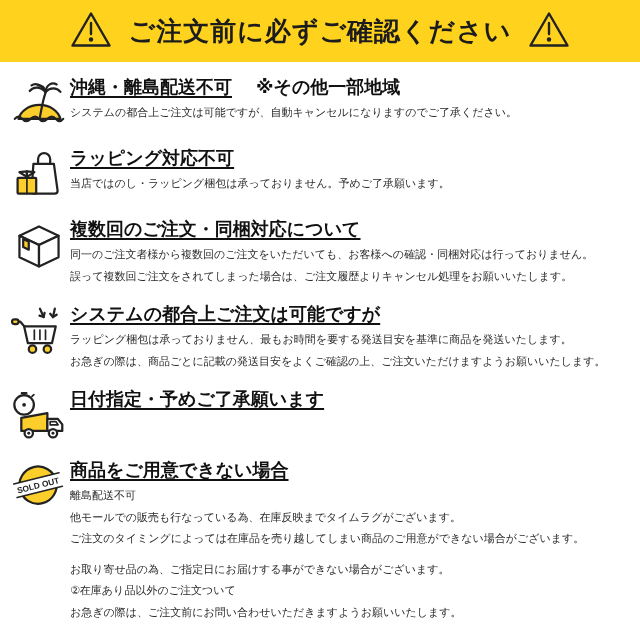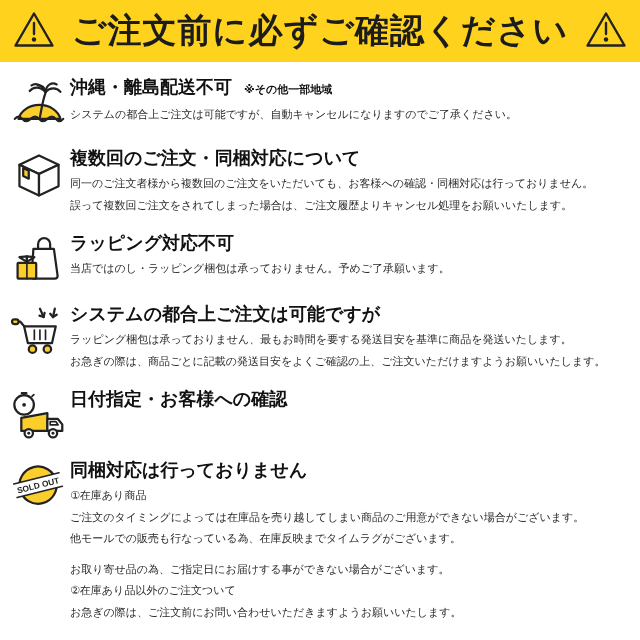--- a/index.html
+++ b/index.html
@@ -6,36 +6,36 @@
   body{
     width:640px;height:640px;background:#ffffff;overflow:hidden;
     font-family:"Liberation Sans","DejaVu Sans",sans-serif;
     -webkit-font-smoothing:antialiased;
   }
   .banner{
     height:62px;background:#FFD21E;
     display:flex;align-items:center;justify-content:center;gap:16px;
   }
   .banner-title{
-    font-size:34px;font-weight:bold;color:#1c1c1c;letter-spacing:1px;white-space:nowrap;
+    font-size:26px;font-weight:bold;color:#1c1c1c;letter-spacing:1px;white-space:nowrap;
   }
   .content{padding:13px 4px 0 8px;}
   .section{display:flex;align-items:flex-start;margin-bottom:15px;}
   .icon-col{
     width:62px;flex:0 0 62px;display:flex;justify-content:center;align-items:flex-start;
     padding-top:2px;
   }
   .text-col{flex:1;min-width:0;}
   .section-title{
     font-size:18px;font-weight:bold;color:#111;line-height:24px;margin-bottom:3px;white-space:nowrap;
   }
   .u{
-    text-decoration-thickness:2px;text-underline-offset:3px;
+    text-decoration:underline;text-decoration-thickness:2px;text-underline-offset:3px;
   }
-  .title-suffix{margin-left:12px;font-size:11px;}
+  .title-suffix{margin-left:24px;font-size:18px;}
   .title-suffix:empty{display:none;}
   .section-line{
     font-size:11px;color:#2a2a2a;line-height:21.5px;white-space:nowrap;letter-spacing:0;
   }
   .section-line:empty{height:9px;}
   svg .ln{fill:none;stroke:#222;stroke-width:2.4;stroke-linecap:round;stroke-linejoin:round;}
   svg .ln-thin{fill:none;stroke:#222;stroke-width:1.8;stroke-linecap:round;stroke-linejoin:round;}
   svg .yfill{fill:#FBCE2B;stroke:#222;stroke-width:2.4;stroke-linejoin:round;}
   svg .wfill{fill:#fff;stroke:#222;stroke-width:2.4;stroke-linejoin:round;}
 </style>
@@ -77,47 +77,47 @@
     </div>
     <div class="text-col">
       <div class="section-title"><span class="u">沖縄・離島配送不可</span><span class="title-suffix">※その他一部地域</span></div>
       <div class="section-line">システムの都合上ご注文は可能ですが、自動キャンセルになりますのでご了承ください。</div>
     </div>
   </div>
 
   <div class="section">
     <div class="icon-col">
       <svg width="56" height="54" viewBox="0 0 60 58">
-        <polygon class="wfill" points="30,8 51,18 30,28 9,18"></polygon>
-        <polygon class="wfill" points="9,18 30,28 30,51 9,41"></polygon>
-        <polygon class="wfill" points="51,18 30,28 30,51 51,41"></polygon>
-        <polygon class="yfill" stroke-width="1.6" points="13,21.5 19,24.5 19,33 13,30"></polygon>
-      </svg>
-    </div>
-    <div class="text-col">
-      <div class="section-title"><span class="u">複数回のご注文・同梱対応について</span></div>
-      <div class="section-line">同一のご注文者様から複数回のご注文をいただいても、お客様への確認・同梱対応は行っておりません。</div>
-      <div class="section-line">誤って複数回ご注文をされてしまった場合は、ご注文履歴よりキャンセル処理をお願いいたします。</div>
-    </div>
-  </div>
-
-  <div class="section">
-    <div class="icon-col">
-      <svg width="56" height="54" viewBox="0 0 60 58">
         <path class="wfill" d="M24,17 H46 L50,46 a3,3 0 0 1 -3,3 H25 a3,3 0 0 1 -3,-3 Z"></path>
         <path class="ln" d="M29,17 v-5 a6.5,6.5 0 0 1 13,0 v5"></path>
         <rect class="yfill" x="7" y="32" width="20" height="17" rx="1"></rect>
         <line class="ln-thin" x1="17" y1="32" x2="17" y2="49"></line>
         <path class="wfill" stroke-width="1.8" d="M17,31 l-8,-5 l8,-1 Z"></path>
         <path class="wfill" stroke-width="1.8" d="M17,31 l8,-5 l-8,-1 Z"></path>
       </svg>
     </div>
     <div class="text-col">
       <div class="section-title"><span class="u">ラッピング対応不可</span></div>
       <div class="section-line">当店ではのし・ラッピング梱包は承っておりません。予めご了承願います。</div>
+    </div>
+  </div>
+
+  <div class="section">
+    <div class="icon-col">
+      <svg width="56" height="54" viewBox="0 0 60 58">
+        <polygon class="wfill" points="30,8 51,18 30,28 9,18"></polygon>
+        <polygon class="wfill" points="9,18 30,28 30,51 9,41"></polygon>
+        <polygon class="wfill" points="51,18 30,28 30,51 51,41"></polygon>
+        <polygon class="yfill" stroke-width="1.6" points="13,21.5 19,24.5 19,33 13,30"></polygon>
+      </svg>
+    </div>
+    <div class="text-col">
+      <div class="section-title"><span class="u">複数回のご注文・同梱対応について</span></div>
+      <div class="section-line">同一のご注文者様から複数回のご注文をいただいても、お客様への確認・同梱対応は行っておりません。</div>
+      <div class="section-line">誤って複数回ご注文をされてしまった場合は、ご注文履歴よりキャンセル処理をお願いいたします。</div>
     </div>
   </div>
 
   <div class="section">
     <div class="icon-col">
       <svg width="56" height="54" viewBox="0 0 60 58">
         <path class="ln" d="M15,25 L10,19 H6"></path>
         <rect class="yfill" stroke-width="1.8" x="1" y="16.5" width="7" height="5" rx="2.5"></rect>
         <polygon class="wfill" points="14,24 48,24 44,42 18,42"></polygon>
         <line class="ln-thin" x1="25" y1="28" x2="25" y2="38"></line>
@@ -149,41 +149,41 @@
         <circle class="wfill" stroke-width="2.2" cx="45" cy="47.5" r="4.5"></circle>
         <circle cx="45" cy="47.5" r="1.6" fill="#222"></circle>
         <circle class="wfill" stroke-width="2.4" cx="14" cy="17" r="10.5"></circle>
         <circle cx="14" cy="17" r="2" fill="#222"></circle>
         <line class="ln" x1="11.5" y1="4.5" x2="16.5" y2="4.5"></line>
         <line class="ln-thin" x1="14" y1="4.5" x2="14" y2="7"></line>
         <line class="ln-thin" x1="22.5" y1="8" x2="24.5" y2="6"></line>
       </svg>
     </div>
     <div class="text-col">
-      <div class="section-title"><span class="u">日付指定・お客様への確認</span></div>
+      <div class="section-title"><span class="u">日付指定・予めご了承願います</span></div>
     </div>
   </div>
 
   <div class="section">
     <div class="icon-col">
       <svg width="56" height="54" viewBox="0 0 60 58">
         <g transform="rotate(-14 29 27)">
           <circle class="yfill" stroke-width="2.2" cx="29" cy="27" r="20"></circle>
           <rect x="2" y="19.5" width="54" height="15" fill="#fff"></rect>
           <line class="ln-thin" x1="4" y1="19.5" x2="54" y2="19.5"></line>
           <line class="ln-thin" x1="4" y1="34.5" x2="54" y2="34.5"></line>
           <text x="29" y="30.5" text-anchor="middle" font-size="9" font-weight="bold" fill="#1c1c1c" font-family="Liberation Sans, DejaVu Sans, sans-serif">SOLD OUT</text>
         </g>
       </svg>
     </div>
     <div class="text-col">
-      <div class="section-title"><span class="u">同梱対応は行っておりません</span></div>
-      <div class="section-line">①在庫あり商品</div>
+      <div class="section-title"><span class="u">商品をご用意できない場合</span></div>
+      <div class="section-line">離島配送不可</div>
+      <div class="section-line">他モールでの販売も行なっている為、在庫反映までタイムラグがございます。</div>
       <div class="section-line">ご注文のタイミングによっては在庫品を売り越してしまい商品のご用意ができない場合がございます。</div>
-      <div class="section-line">他モールでの販売も行なっている為、在庫反映までタイムラグがございます。</div>
       <div class="section-line"></div>
       <div class="section-line">お取り寄せ品の為、ご指定日にお届けする事ができない場合がございます。</div>
       <div class="section-line">②在庫あり品以外のご注文ついて</div>
       <div class="section-line">お急ぎの際は、ご注文前にお問い合わせいただきますようお願いいたします。</div>
 
     </div>
   </div>
 
 </div>
 

